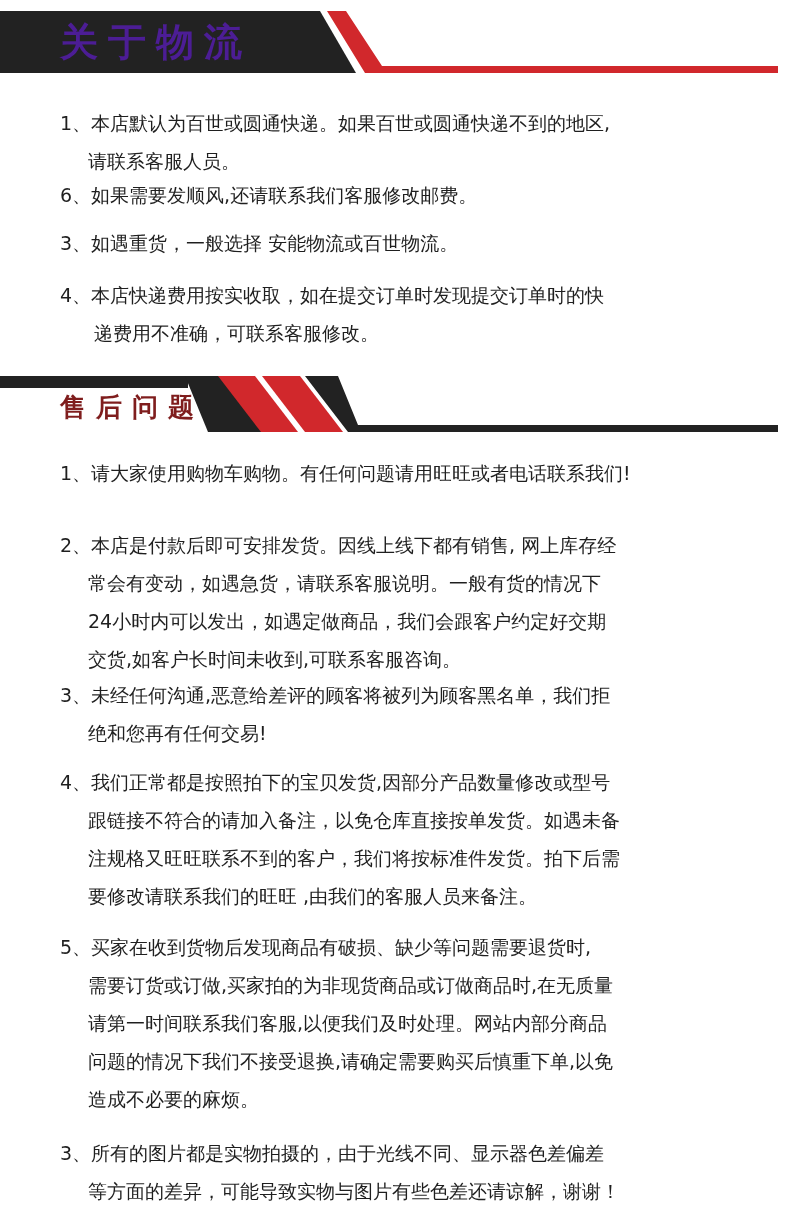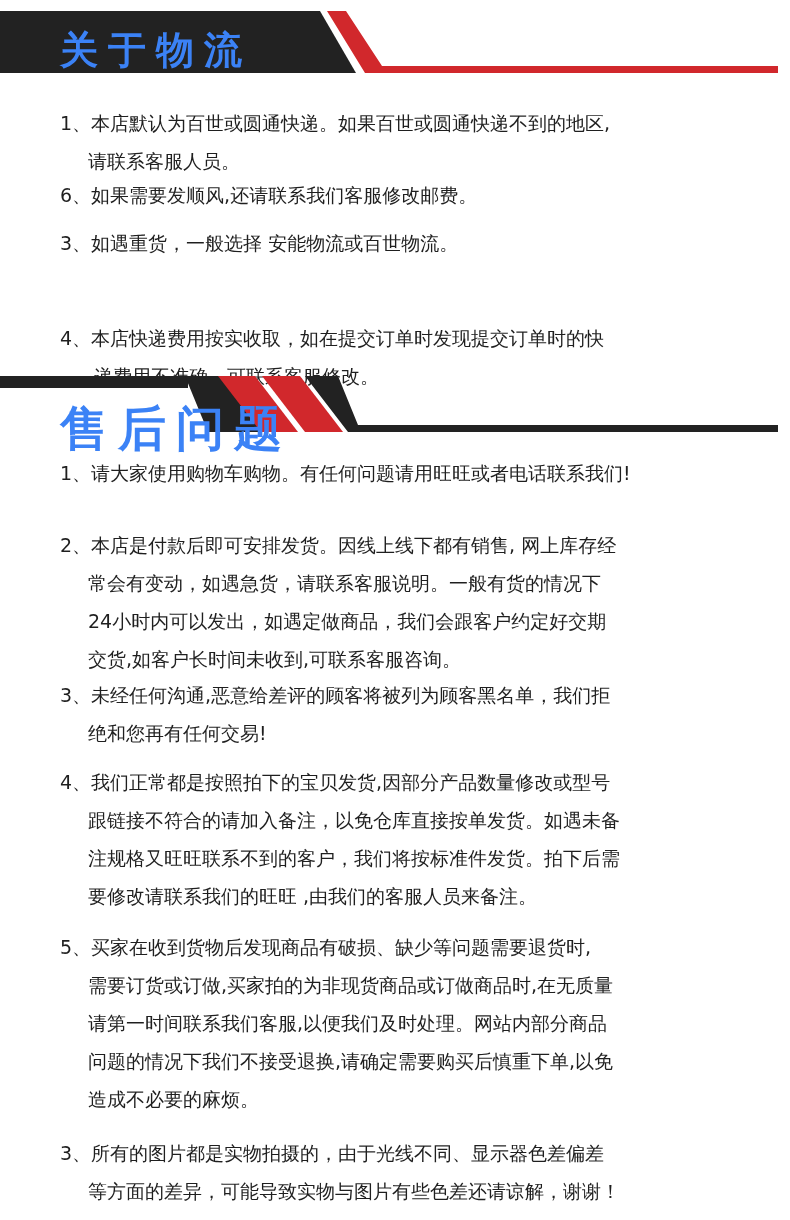--- a/index.html
+++ b/index.html
@@ -2,23 +2,23 @@
 <html><head>
   <meta charset="utf-8">
   <style>
     html, body { margin: 0; padding: 0; background: #ffffff; }
     body { width: 790px; height: 1220px; position: relative; overflow: hidden;
            font-family: "DejaVu Sans", "Liberation Sans", sans-serif; color: #1f1f1f; }
     .section-header { position: absolute; left: 0; width: 790px; }
     .section-header svg { position: absolute; left: 0; top: 0; }
     .header-title { position: absolute; font-weight: bold; letter-spacing: 10px; white-space: nowrap; }
     #hdr1 { top: 0; height: 80px; }
-    #hdr1 .header-title { left: 60px; top: 25px; font-size: 38px; color: #3b82f6; }
+    #hdr1 .header-title { left: 60px; top: 17px; font-size: 38px; color: #4c1d95; }
     #hdr2 { top: 365px; height: 80px; }
-    #hdr2 .header-title { left: 60px; top: 25px; font-size: 48px; color: #3b82f6; margin-top: 7px; }
+    #hdr2 .header-title { left: 60px; top: 25px; font-size: 26px; color: #7f1d1d; }
     .items { position: absolute; left: 0; width: 790px; }
     .item { position: absolute; left: 60px; width: 700px; font-size: 19px; line-height: 38px; }
     .item .line { white-space: nowrap; display: block; }
     .item .line.cont { padding-left: 28px; }
   </style>
 </head>
 <body>
 
 <div class="section-header" id="hdr1">
   <svg width="790" height="80" viewBox="0 0 790 80">
@@ -32,21 +32,21 @@
   <div class="item" style="top:104px;">
     <span class="line">1、本店默认为百世或圆通快递。如果百世或圆通快递不到的地区,</span>
     <span class="line cont">请联系客服人员。</span>
   </div>
   <div class="item" style="top:176px;">
     <span class="line">6、如果需要发顺风,还请联系我们客服修改邮费。</span>
   </div>
   <div class="item" style="top:224px;">
     <span class="line">3、如遇重货，一般选择 安能物流或百世物流。</span>
   </div>
-  <div class="item" style="top:276px;margin-top:43px;">
+  <div class="item" style="top:276px;">
     <span class="line">4、本店快递费用按实收取，如在提交订单时发现提交订单时的快</span>
     <span class="line cont" style="padding-left:34px;">递费用不准确，可联系客服修改。</span>
   </div>
 </div>
 
 <div class="section-header" id="hdr2">
   <svg width="790" height="80" viewBox="0 0 790 80">
     <polygon points="0,11 188,11 188,23 0,23" fill="#222222"></polygon>
     <polygon points="185,11 240,11 283,67 208,67" fill="#222222"></polygon>
     <polygon points="218,11 255,11 298,67 261,67" fill="#d1282c"></polygon>

